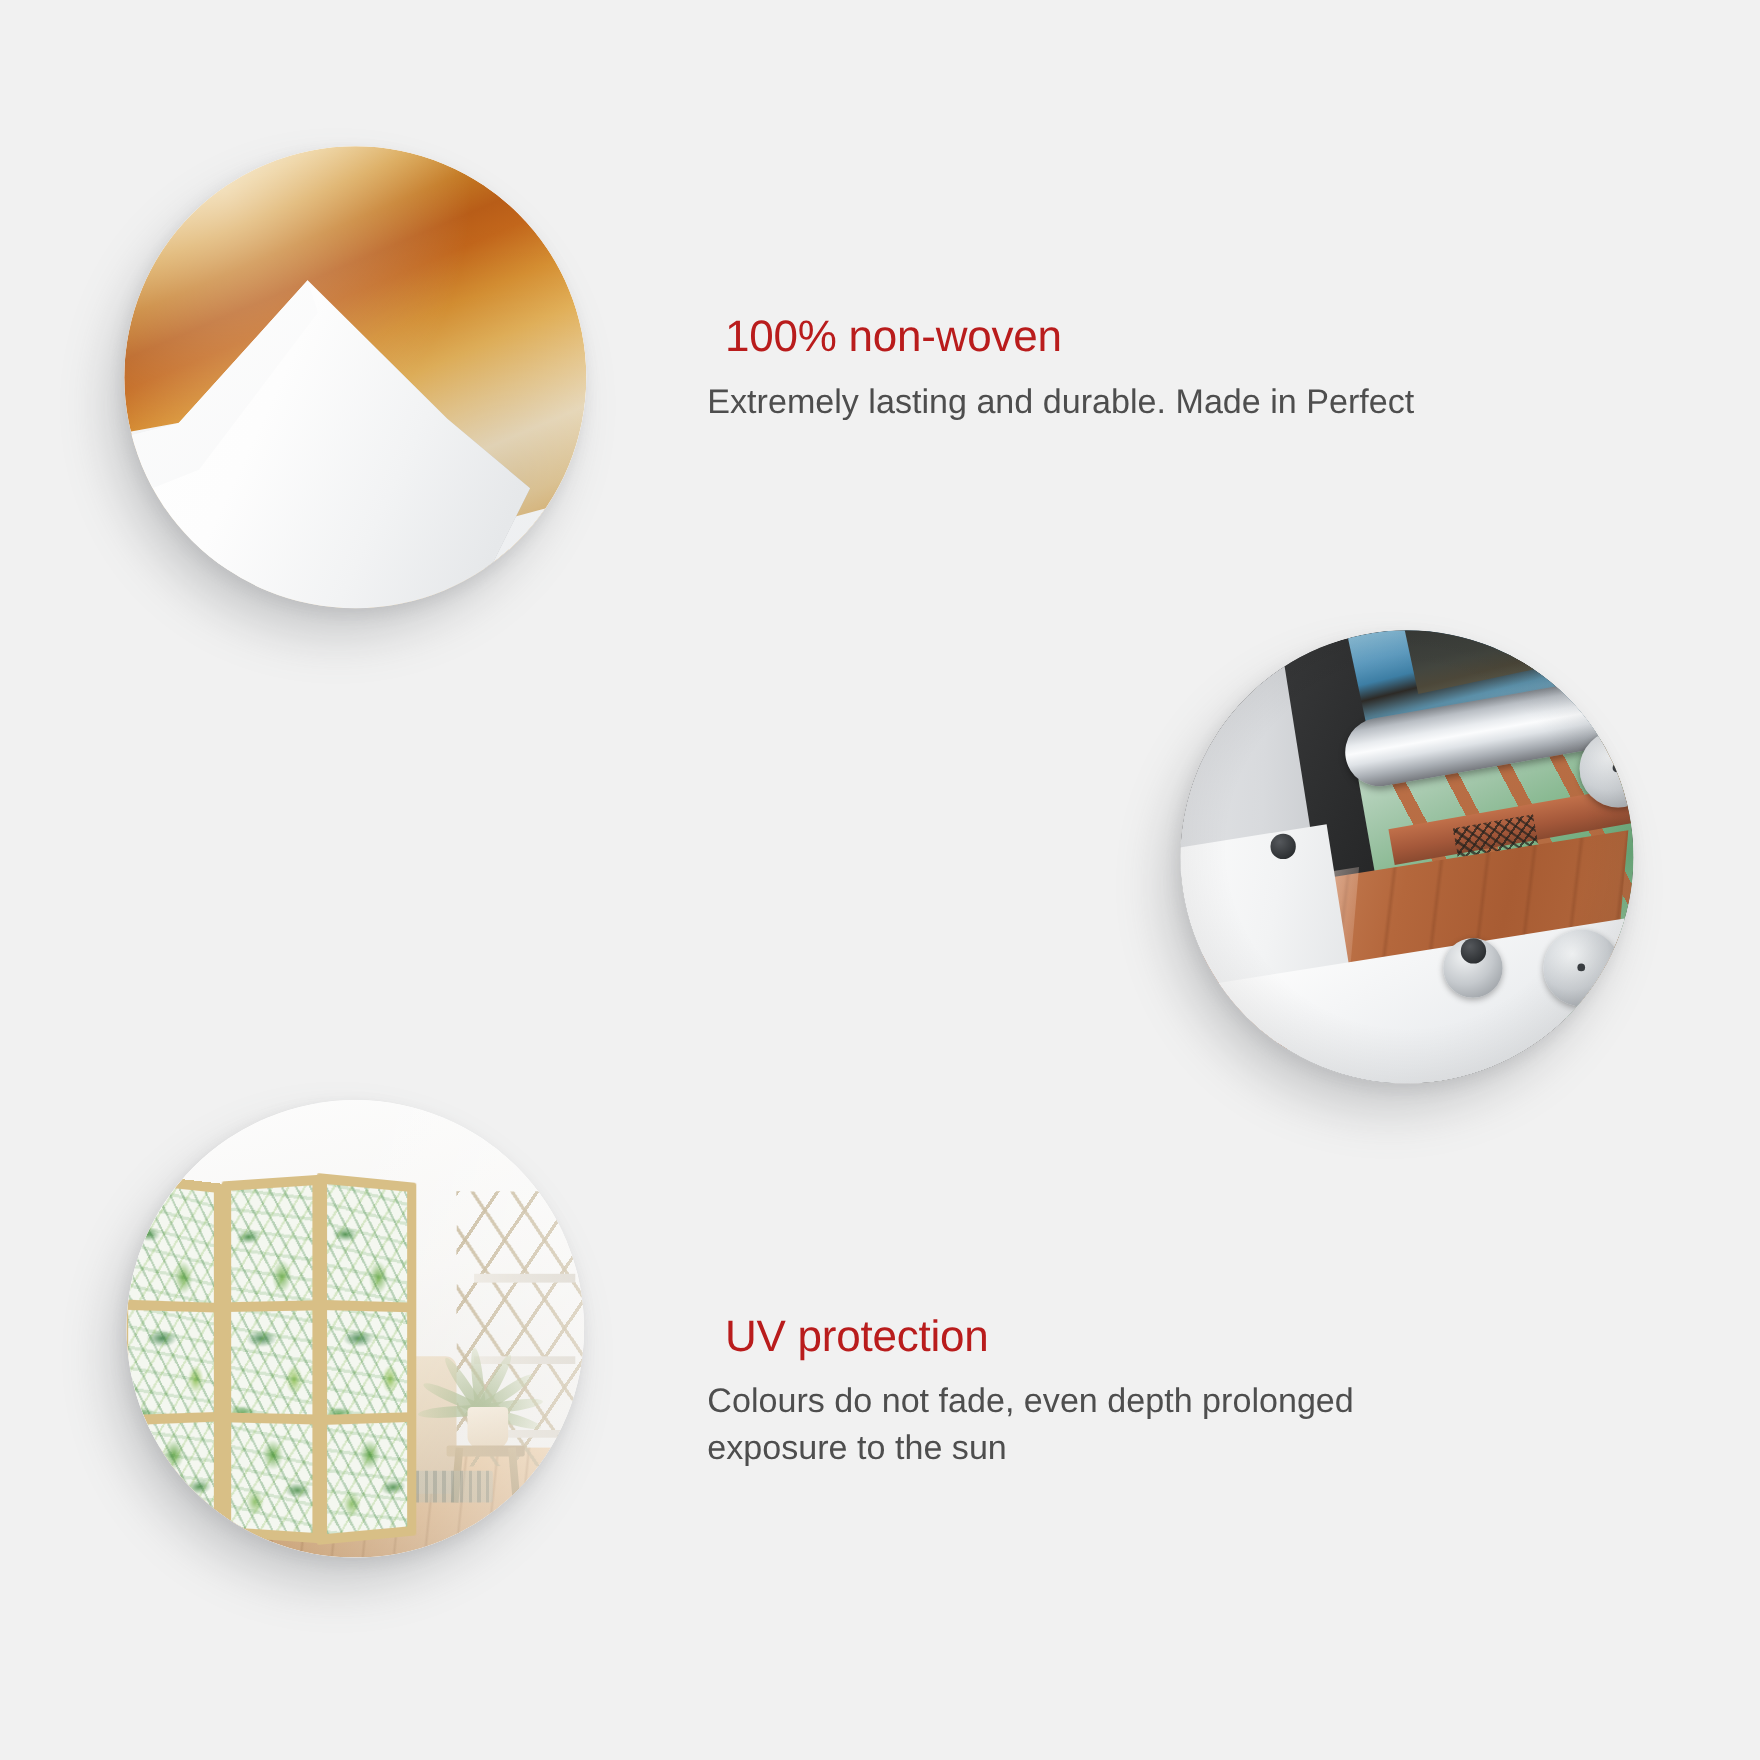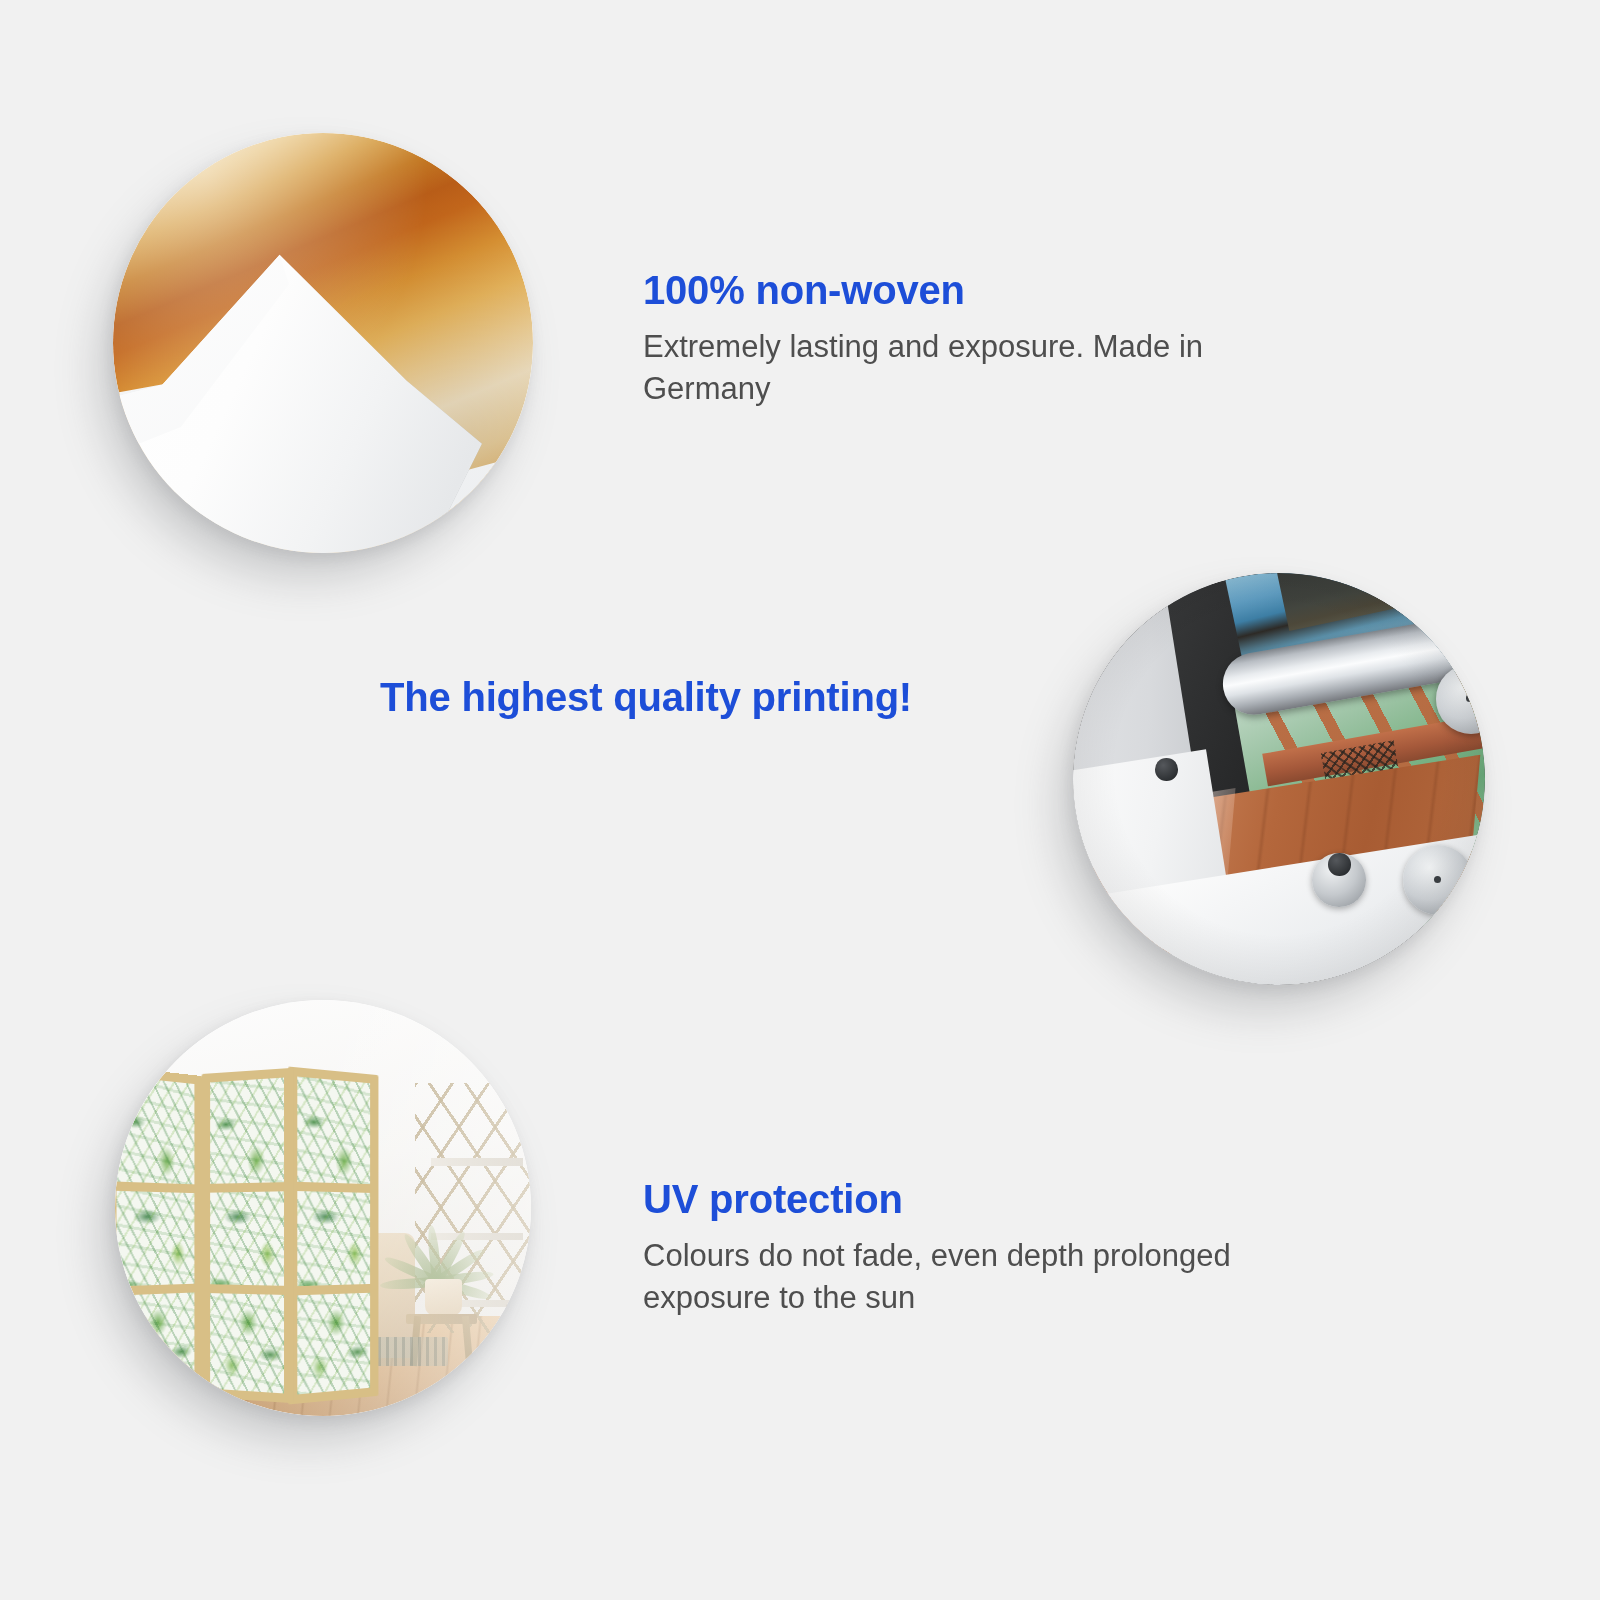--- a/index.html
+++ b/index.html
@@ -355,24 +355,24 @@
   .rm-panel.p3 { left:66%;   width:34%; transform: perspective(420px) rotateY(14deg); z-index:1; }
   .rm-shade {
     position:absolute; inset:0;
     background: linear-gradient(100deg, rgba(255,255,255,0.0) 40%, rgba(255,255,255,0.35) 78%, rgba(255,255,255,0.55) 100%);
     pointer-events:none;
   }
 
   
   .text-block { position: absolute; }
   .feature-title {
-    margin: 0;
+    margin: 16px;
     font-size: 40px;
-    font-weight: bold;
-    color: #1d4ed8;
+    font-weight: normal;
+    color: #b91c1c;
     letter-spacing: -0.2px;
     line-height: 1.1;
   }
   .feature-desc {
     margin: 14px 0 0 0;
     font-size: 31px;
     font-weight: normal;
     color: #4e4e4e;
     line-height: 1.36;
   }
@@ -392,21 +392,21 @@
       <div class="wp-sheen"></div>
       <div class="wp-peel-base"></div>
       <div class="wp-peel-shadow"></div>
       <div class="wp-peel"></div>
       <div class="wp-peel-left"></div>
     </div>
   </div>
 
   <div class="text-block" id="text-nonwoven">
     <h2 class="feature-title">100% non-woven</h2>
-    <p class="feature-desc">Extremely lasting and exposure. Made in Germany</p>
+    <p class="feature-desc">Extremely lasting and durable. Made in Perfect</p>
   </div>
 
   <div class="photo-circle" id="circle-printing">
     <div class="photo-inner">
       <div class="pr-bg"></div>
       <div class="pr-wallbase"></div>
       <div class="pr-darkpanel"></div>
       <div class="pr-seascape"></div>
       <div class="pr-seascape-dark"></div>
       <div class="pr-yellowmark"></div>
@@ -422,21 +422,20 @@
       <div class="pr-paper-bottom"></div>
       <div class="pr-knob k1"></div>
       <div class="pr-smallroller"></div>
       <div class="pr-knob k2"></div>
       <div class="pr-bigroller2"></div>
       <div class="pr-vignette"></div>
     </div>
   </div>
 
   <div class="text-block" id="text-printing">
-    <h2 class="feature-title">The highest quality printing!</h2>
   </div>
 
   <div class="photo-circle" id="circle-uv">
     <div class="photo-inner">
       <div class="rm-wall"></div>
       <div class="rm-floor"></div>
       <div class="rm-lattice"></div>
       <div class="rm-shelf s1"></div>
       <div class="rm-shelf s2"></div>
       <div class="rm-shelf s3"></div>

